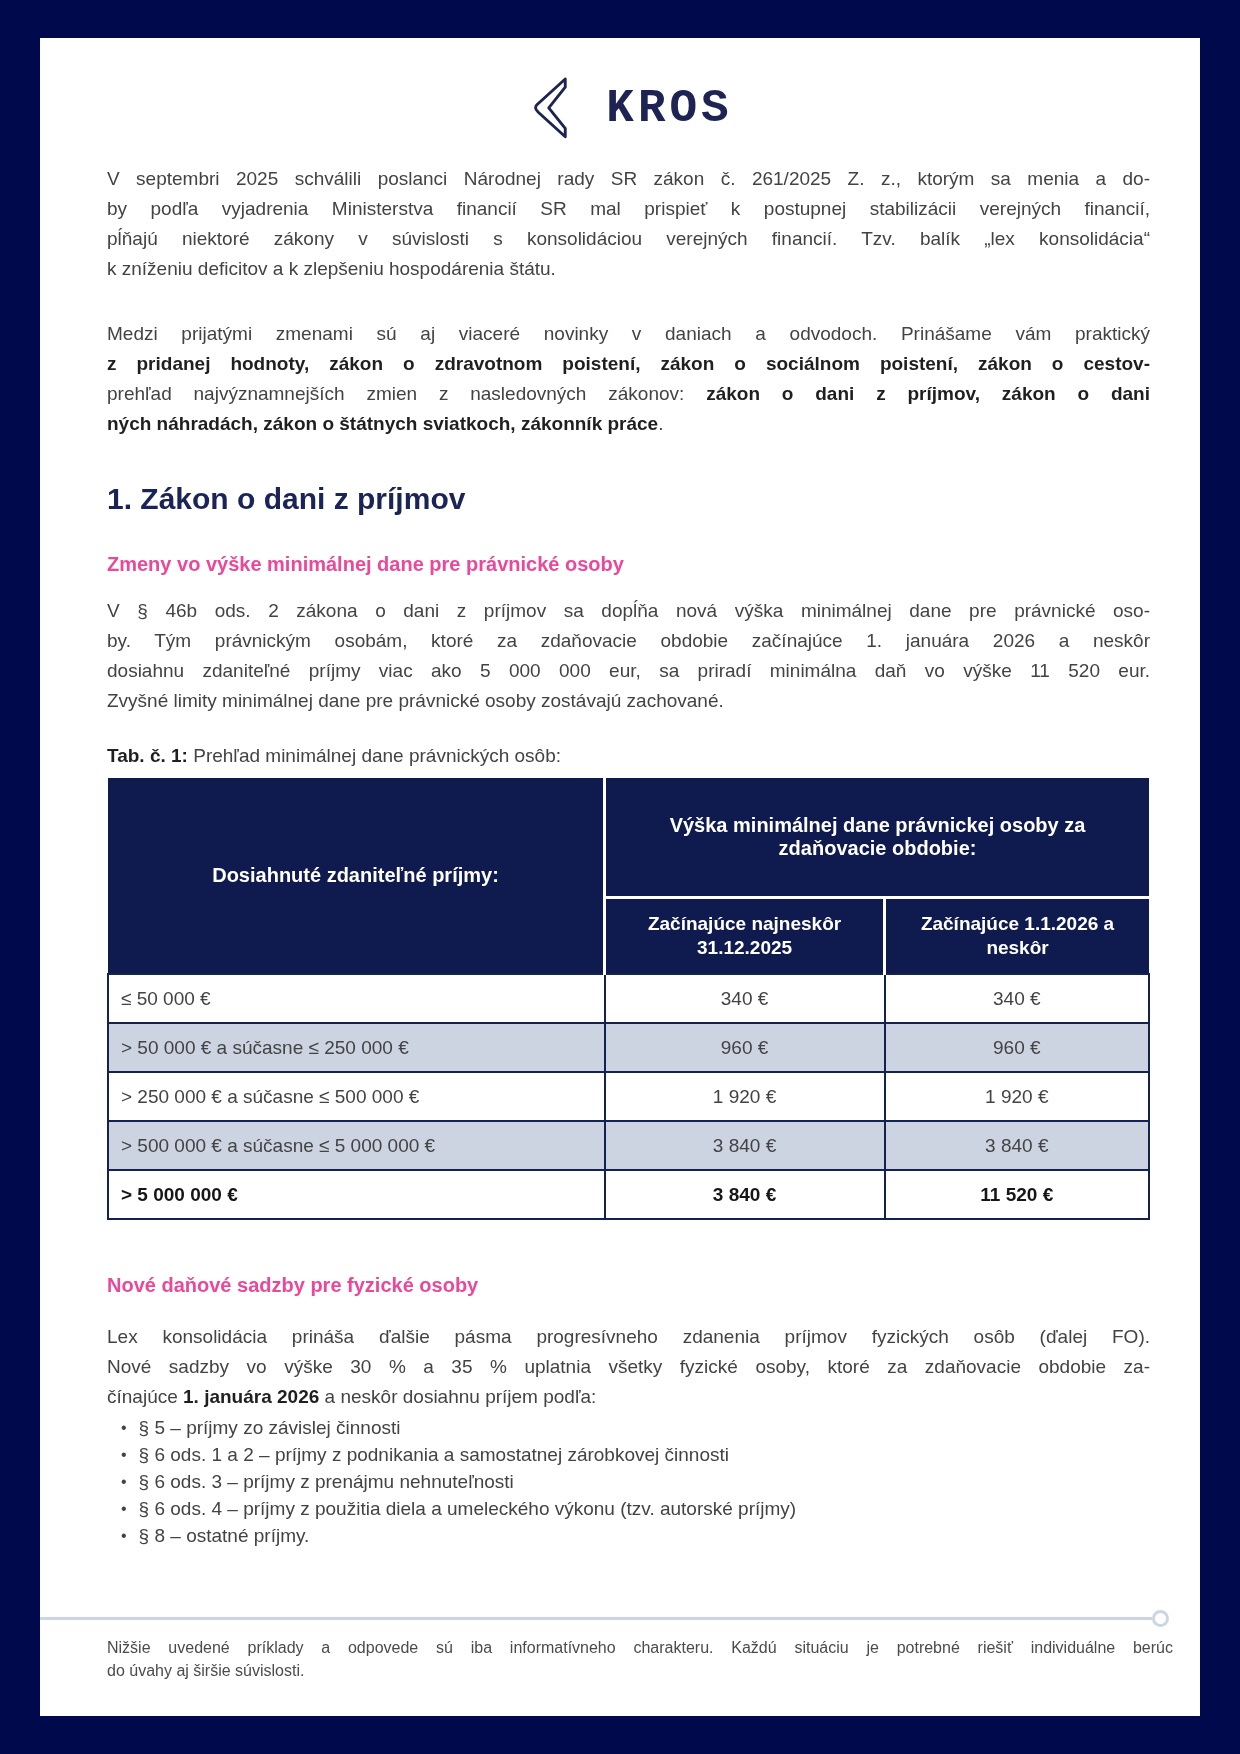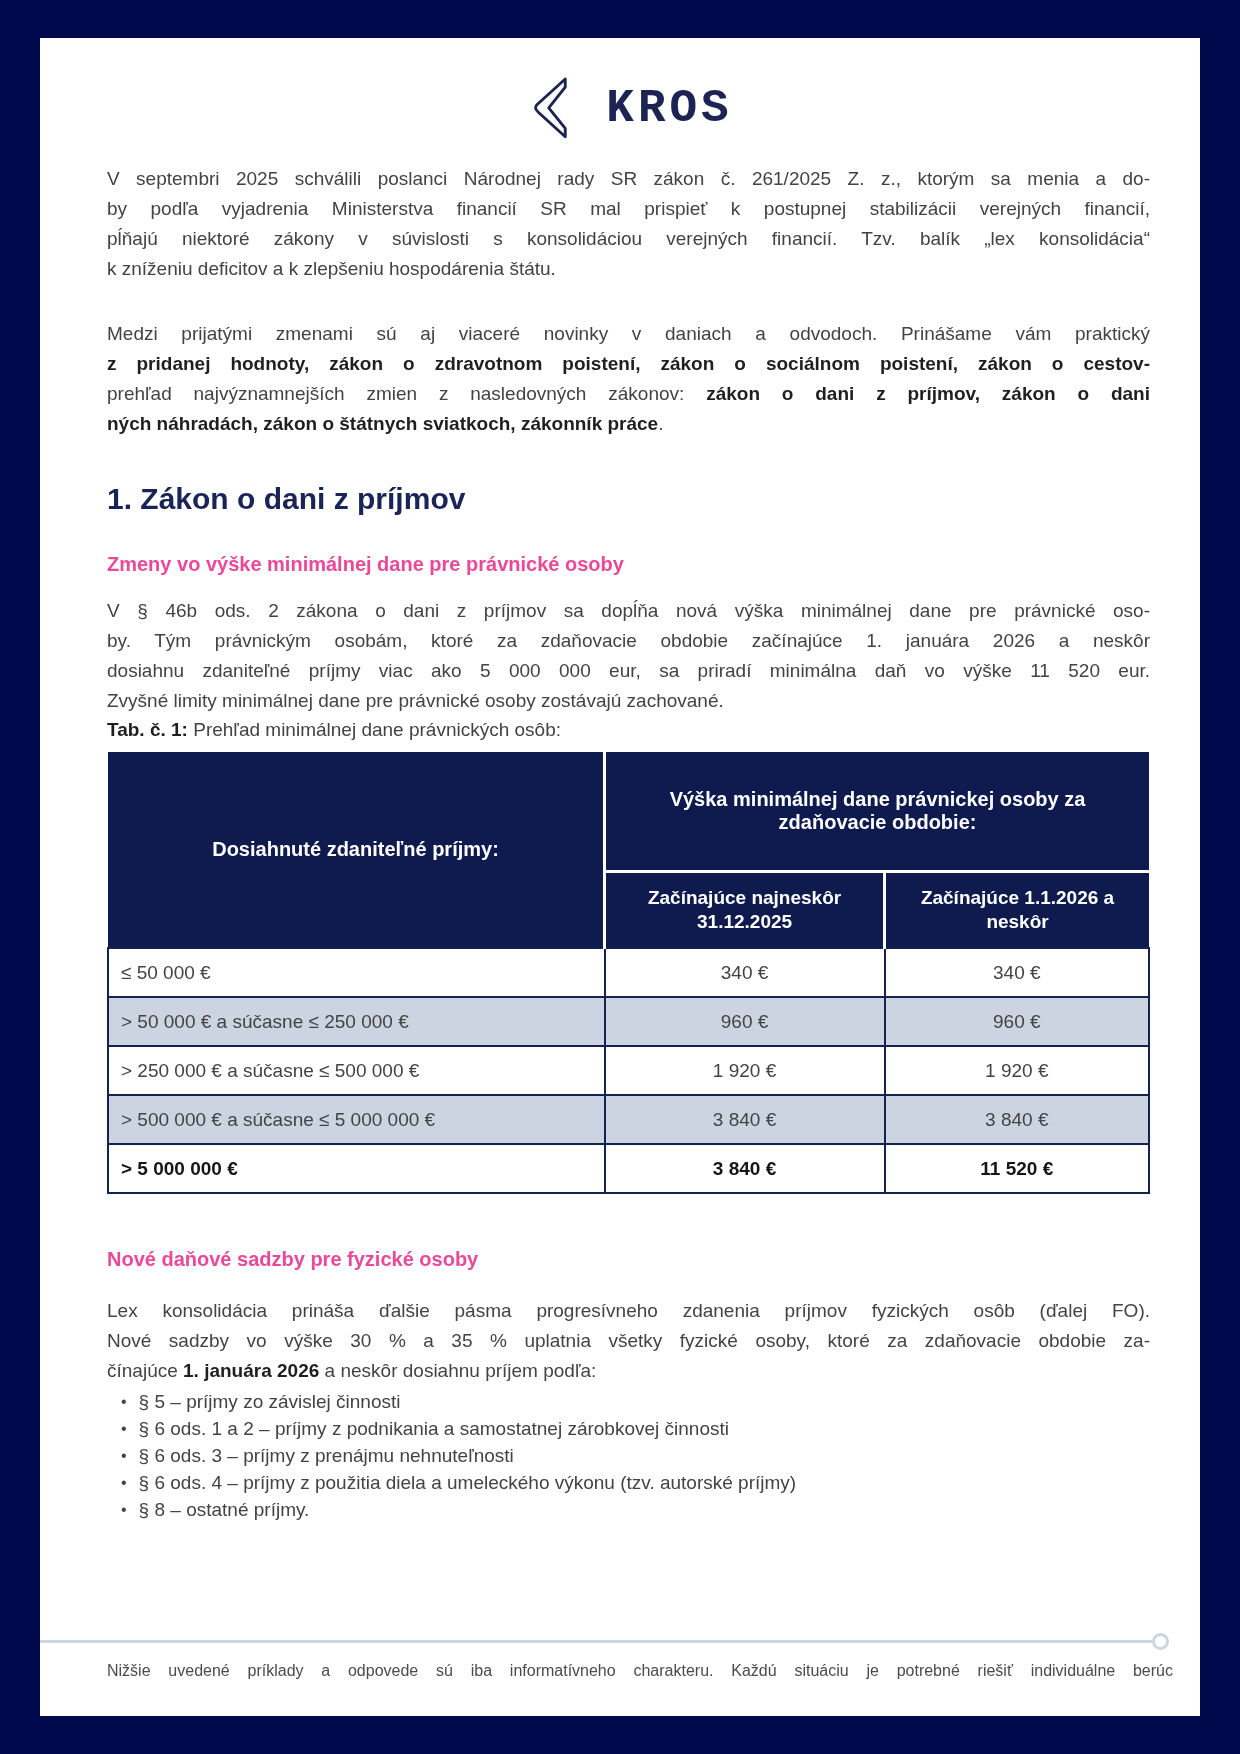--- a/index.html
+++ b/index.html
@@ -23,21 +23,21 @@
   
   .para{font-size:19px;line-height:30px;color:#434343;}
   .jl{text-align:justify;text-align-last:justify;}
   .b{font-weight:bold;color:#1f1f1f;}
   .intro-p1{margin-top:22px;}
   .intro-p2{margin-top:35px;}
 
   h1.sec{margin:38px 0 0;font-size:30px;line-height:44px;color:#1b2456;font-weight:bold;}
   .sub{margin:30px 0 0;font-size:20px;line-height:26px;color:#ec4899;font-weight:bold;}
   .s1-para{margin-top:19px;}
-  .caption{font-size:19px;line-height:28px;color:#434343;}
+  .caption{margin-top:26px;font-size:19px;line-height:28px;color:#434343;}
 
   
   table.tax{width:100%;border-collapse:collapse;table-layout:fixed;margin-top:8px;}
   table.tax col.c1{width:47.7%;} table.tax col.c2{width:26.9%;} table.tax col.c3{width:25.4%;}
   table.tax th{background:#0f1a4f;color:#fff;font-weight:bold;vertical-align:middle;text-align:center;padding:6px 14px;}
   th.h-col1{font-size:20px;border-right:3px solid #fff;}
   th.h-group{font-size:20px;border-bottom:3px solid #fff;height:106px;}
   th.h-sub{font-size:19px;line-height:24px;height:62px;}
   th.h-sub1{border-right:3px solid #fff;}
   table.tax td{border:2px solid #14224f;font-size:19px;color:#434343;height:43px;padding:2px 12px;text-align:center;}
@@ -179,15 +179,16 @@
       </ul>
 
   </div>
 
   <div class="footer">
     <div class="footer-rule">
       <span class="rule-dot"></span>
     </div>
     <div class="footer-text">
         <div class="jl"><span>Nižšie uvedené príklady a odpovede sú iba informatívneho charakteru. Každú situáciu je potrebné riešiť individuálne berúc</span></div>
+        <div><span>do úvahy aj širšie súvislosti.</span></div>
       </div>
   </div>
 </div>
 
 </body></html>

